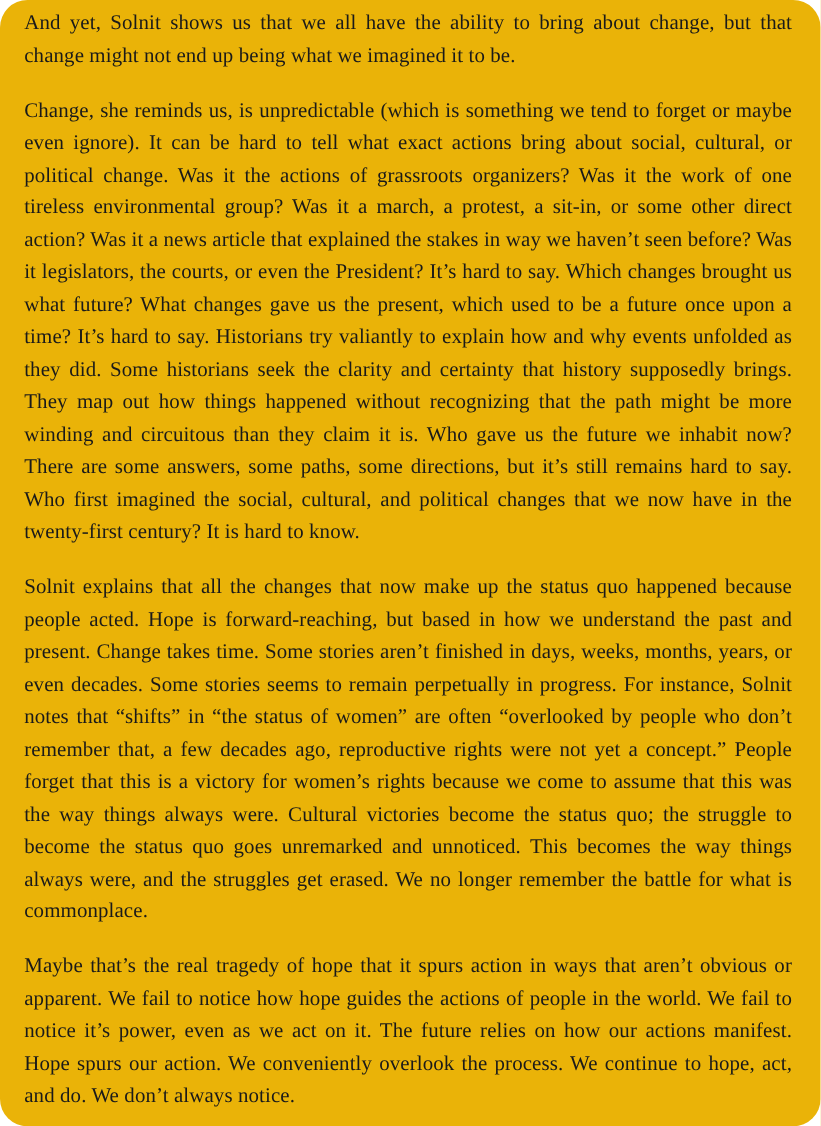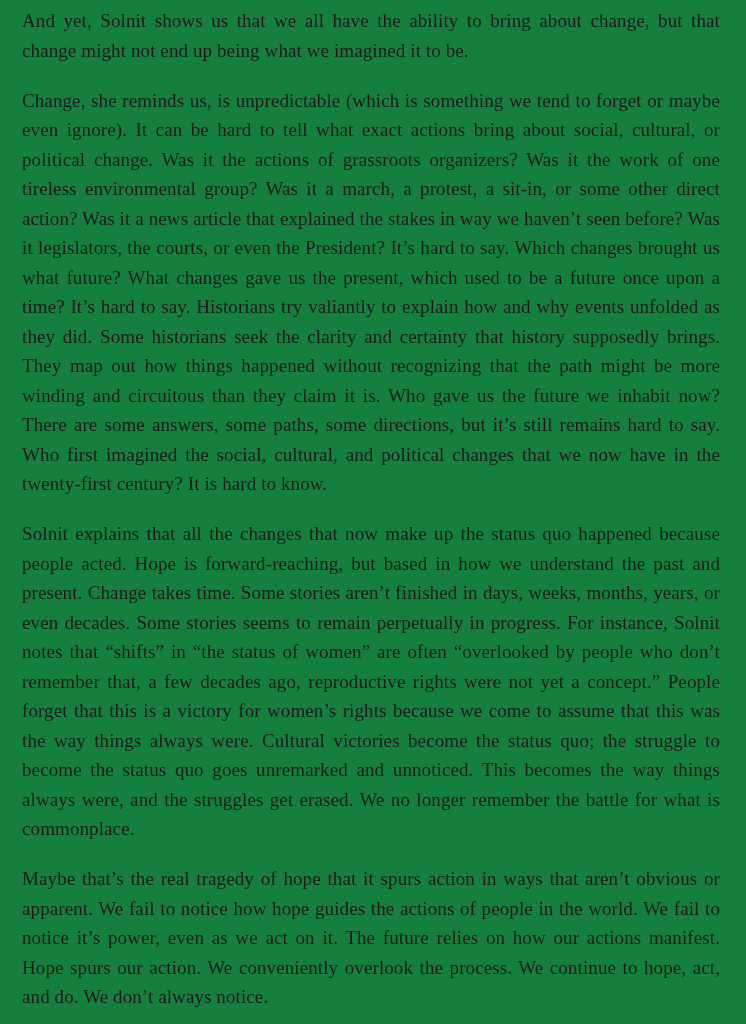--- a/index.html
+++ b/index.html
@@ -5,24 +5,25 @@
   html, body {
     margin: 0;
     padding: 0;
     background: #ffffff;
   }
   .page {
     position: relative;
     width: 746px;
     height: 1024px;
     margin: 0 auto;
-    background: #15803d;
+    background: #eab308;
     box-sizing: border-box;
     padding: 6px 26px 0 22px;
     overflow: hidden;
+    border-radius: 25px;
   }
   .doc-body {
     font-family: "Liberation Serif", "DejaVu Serif", serif;
     font-size: 19px;
     line-height: 29.5px;
     color: #1a1a1a;
     text-align: justify;
     letter-spacing: 0.1px;
   }
   .doc-body p {

